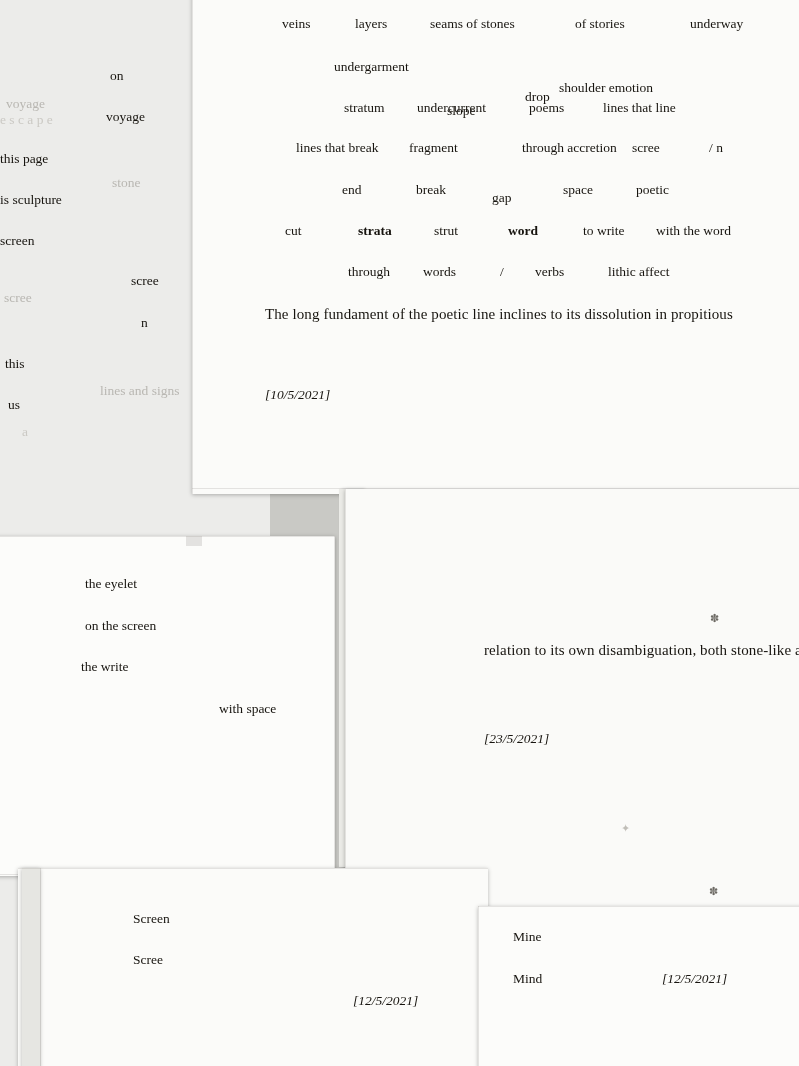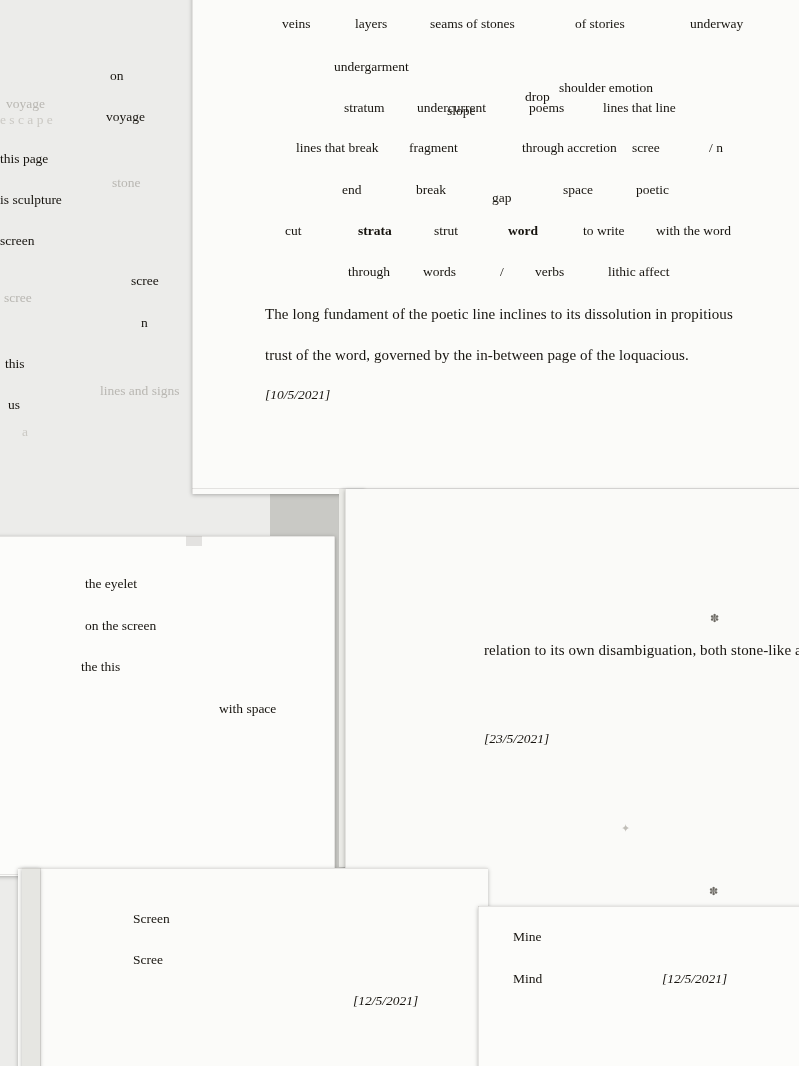--- a/index.html
+++ b/index.html
@@ -193,32 +193,31 @@
   <div class="t" style="left:583px; top:223px;">to write</div>
   <div class="t" style="left:656px; top:223px;">with the word</div>
 
   <div class="t" style="left:348px; top:264px;">through</div>
   <div class="t" style="left:423px; top:264px;">words</div>
   <div class="t" style="left:500px; top:264px;">/</div>
   <div class="t" style="left:535px; top:264px;">verbs</div>
   <div class="t" style="left:608px; top:264px;">lithic affect</div>
 
   <div class="t para" style="left:265px; top:305px;">The long fundament of the poetic line inclines to its dissolution in propitious</div>
-  <div class="t para" style="left:265px; top:346px;">trust of the word, governed by the in-between page of the loquacious.</div>
   <div class="t ital" style="left:265px; top:387px;">[10/5/2021]</div>
 
   <div class="sheet sheet-midleft"></div>
   <div class="crease" style="left:-70px; top:536px; width:405px; height:1px;"></div>
   <div class="crease" style="left:334px; top:536px; width:1px; height:340px;"></div>
   <div class="crease" style="left:-70px; top:874px; width:405px; height:1px;"></div>
   <div class="crease" style="left:186px; top:536px; width:16px; height:10px; background:rgba(140,138,132,0.22);"></div>
 
   <div class="t" style="left:85px;  top:576px;">the eyelet</div>
   <div class="t" style="left:85px;  top:618px;">on the screen</div>
-  <div class="t" style="left:81px;  top:659px;">the this</div>
+  <div class="t" style="left:81px;  top:659px;">the write</div>
   <div class="t" style="left:219px; top:701px;">with space</div>
 
   <div class="sheet sheet-strip"></div>
   <div class="vert" style="left:396px; top:500px;">Word as score for the long, lonely unit of the lung</div>
   <div class="vert" style="left:372px; top:500px;">filling the line's sentence with feeling.</div>
 
   <div class="sheet sheet-midright"></div>
   <div class="crease" style="left:345px; top:489px; width:1px; height:420px;"></div>
   <div class="crease" style="left:345px; top:906px; width:460px; height:1px;"></div>
 

